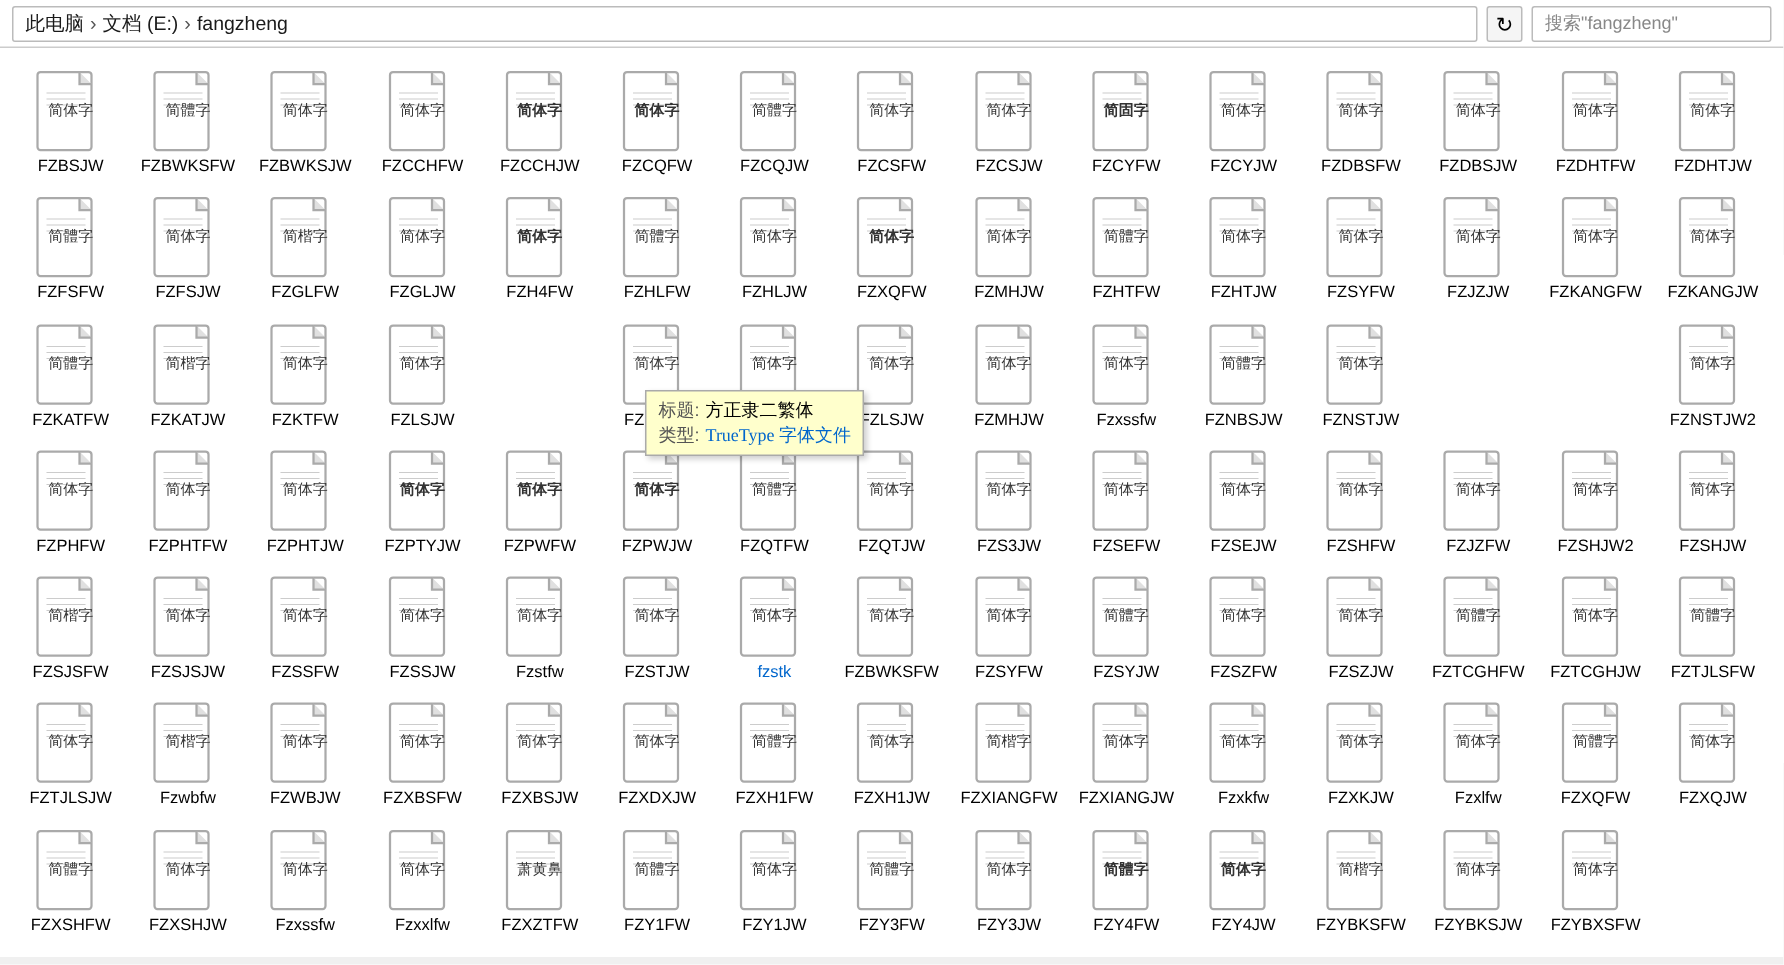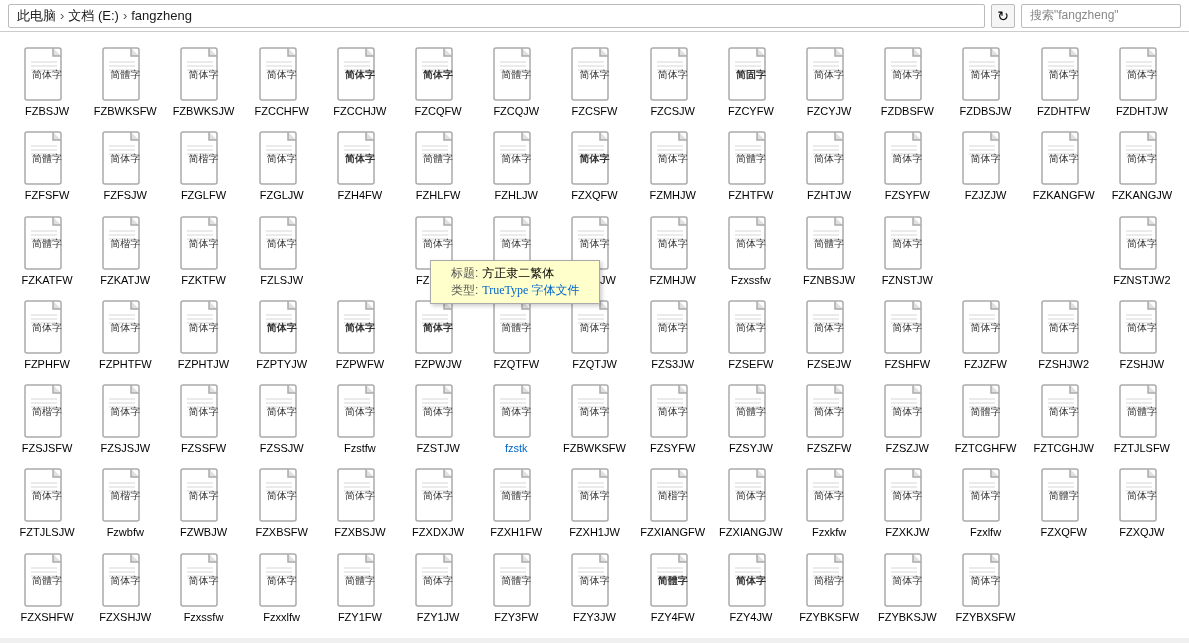--- a/index.html
+++ b/index.html
@@ -109,21 +109,21 @@
       word-break: break-all;
       max-width: 72px;
       line-height: 1.3;
       margin-top: 2px;
       color: #000;
     }
     .tooltip {
       position: absolute;
       background: #ffffcc;
       border: 1px solid #aaa;
-      padding: 4px 20px;
+      padding: 4px 8px;
       font-size: 12px;
       z-index: 100;
       white-space: nowrap;
       box-shadow: 2px 2px 4px rgba(0,0,0,0.2);
       top: 260px;
       left: 430px;
     }
     .tooltip-row {
       display: flex;
       gap: 4px;
@@ -1354,20 +1354,33 @@
     </div>
     <div class="file-item">
       <div class="file-icon">
         <svg viewBox="0 0 48 56" xmlns="http://www.w3.org/2000/svg">
     <rect x="2" y="2" width="36" height="52" rx="2" fill="white" stroke="#aaa" stroke-width="1.5"></rect>
     <polyline points="30,2 30,10 38,10" fill="#e0e0e0" stroke="#aaa" stroke-width="1.5"></polyline>
     <line x1="8" y1="16" x2="34" y2="16" stroke="#ccc" stroke-width="0.8"></line>
     <line x1="8" y1="20" x2="34" y2="20" stroke="#ccc" stroke-width="0.8"></line>
     <line x1="8" y1="24" x2="34" y2="24" stroke="#ccc" stroke-width="0.8"></line>
   </svg>
+        <span class="font-preview" style="font-weight: normal;">萧黄鼻</span>
+      </div>
+      <div class="file-label">FZXZTFW</div>
+    </div>
+    <div class="file-item">
+      <div class="file-icon">
+        <svg viewBox="0 0 48 56" xmlns="http://www.w3.org/2000/svg">
+    <rect x="2" y="2" width="36" height="52" rx="2" fill="white" stroke="#aaa" stroke-width="1.5"></rect>
+    <polyline points="30,2 30,10 38,10" fill="#e0e0e0" stroke="#aaa" stroke-width="1.5"></polyline>
+    <line x1="8" y1="16" x2="34" y2="16" stroke="#ccc" stroke-width="0.8"></line>
+    <line x1="8" y1="20" x2="34" y2="20" stroke="#ccc" stroke-width="0.8"></line>
+    <line x1="8" y1="24" x2="34" y2="24" stroke="#ccc" stroke-width="0.8"></line>
+  </svg>
         <span class="font-preview" style="font-weight: normal;">简體字</span>
       </div>
       <div class="file-label">FZY1FW</div>
     </div>
     <div class="file-item">
       <div class="file-icon">
         <svg viewBox="0 0 48 56" xmlns="http://www.w3.org/2000/svg">
     <rect x="2" y="2" width="36" height="52" rx="2" fill="white" stroke="#aaa" stroke-width="1.5"></rect>
     <polyline points="30,2 30,10 38,10" fill="#e0e0e0" stroke="#aaa" stroke-width="1.5"></polyline>
     <line x1="8" y1="16" x2="34" y2="16" stroke="#ccc" stroke-width="0.8"></line>

